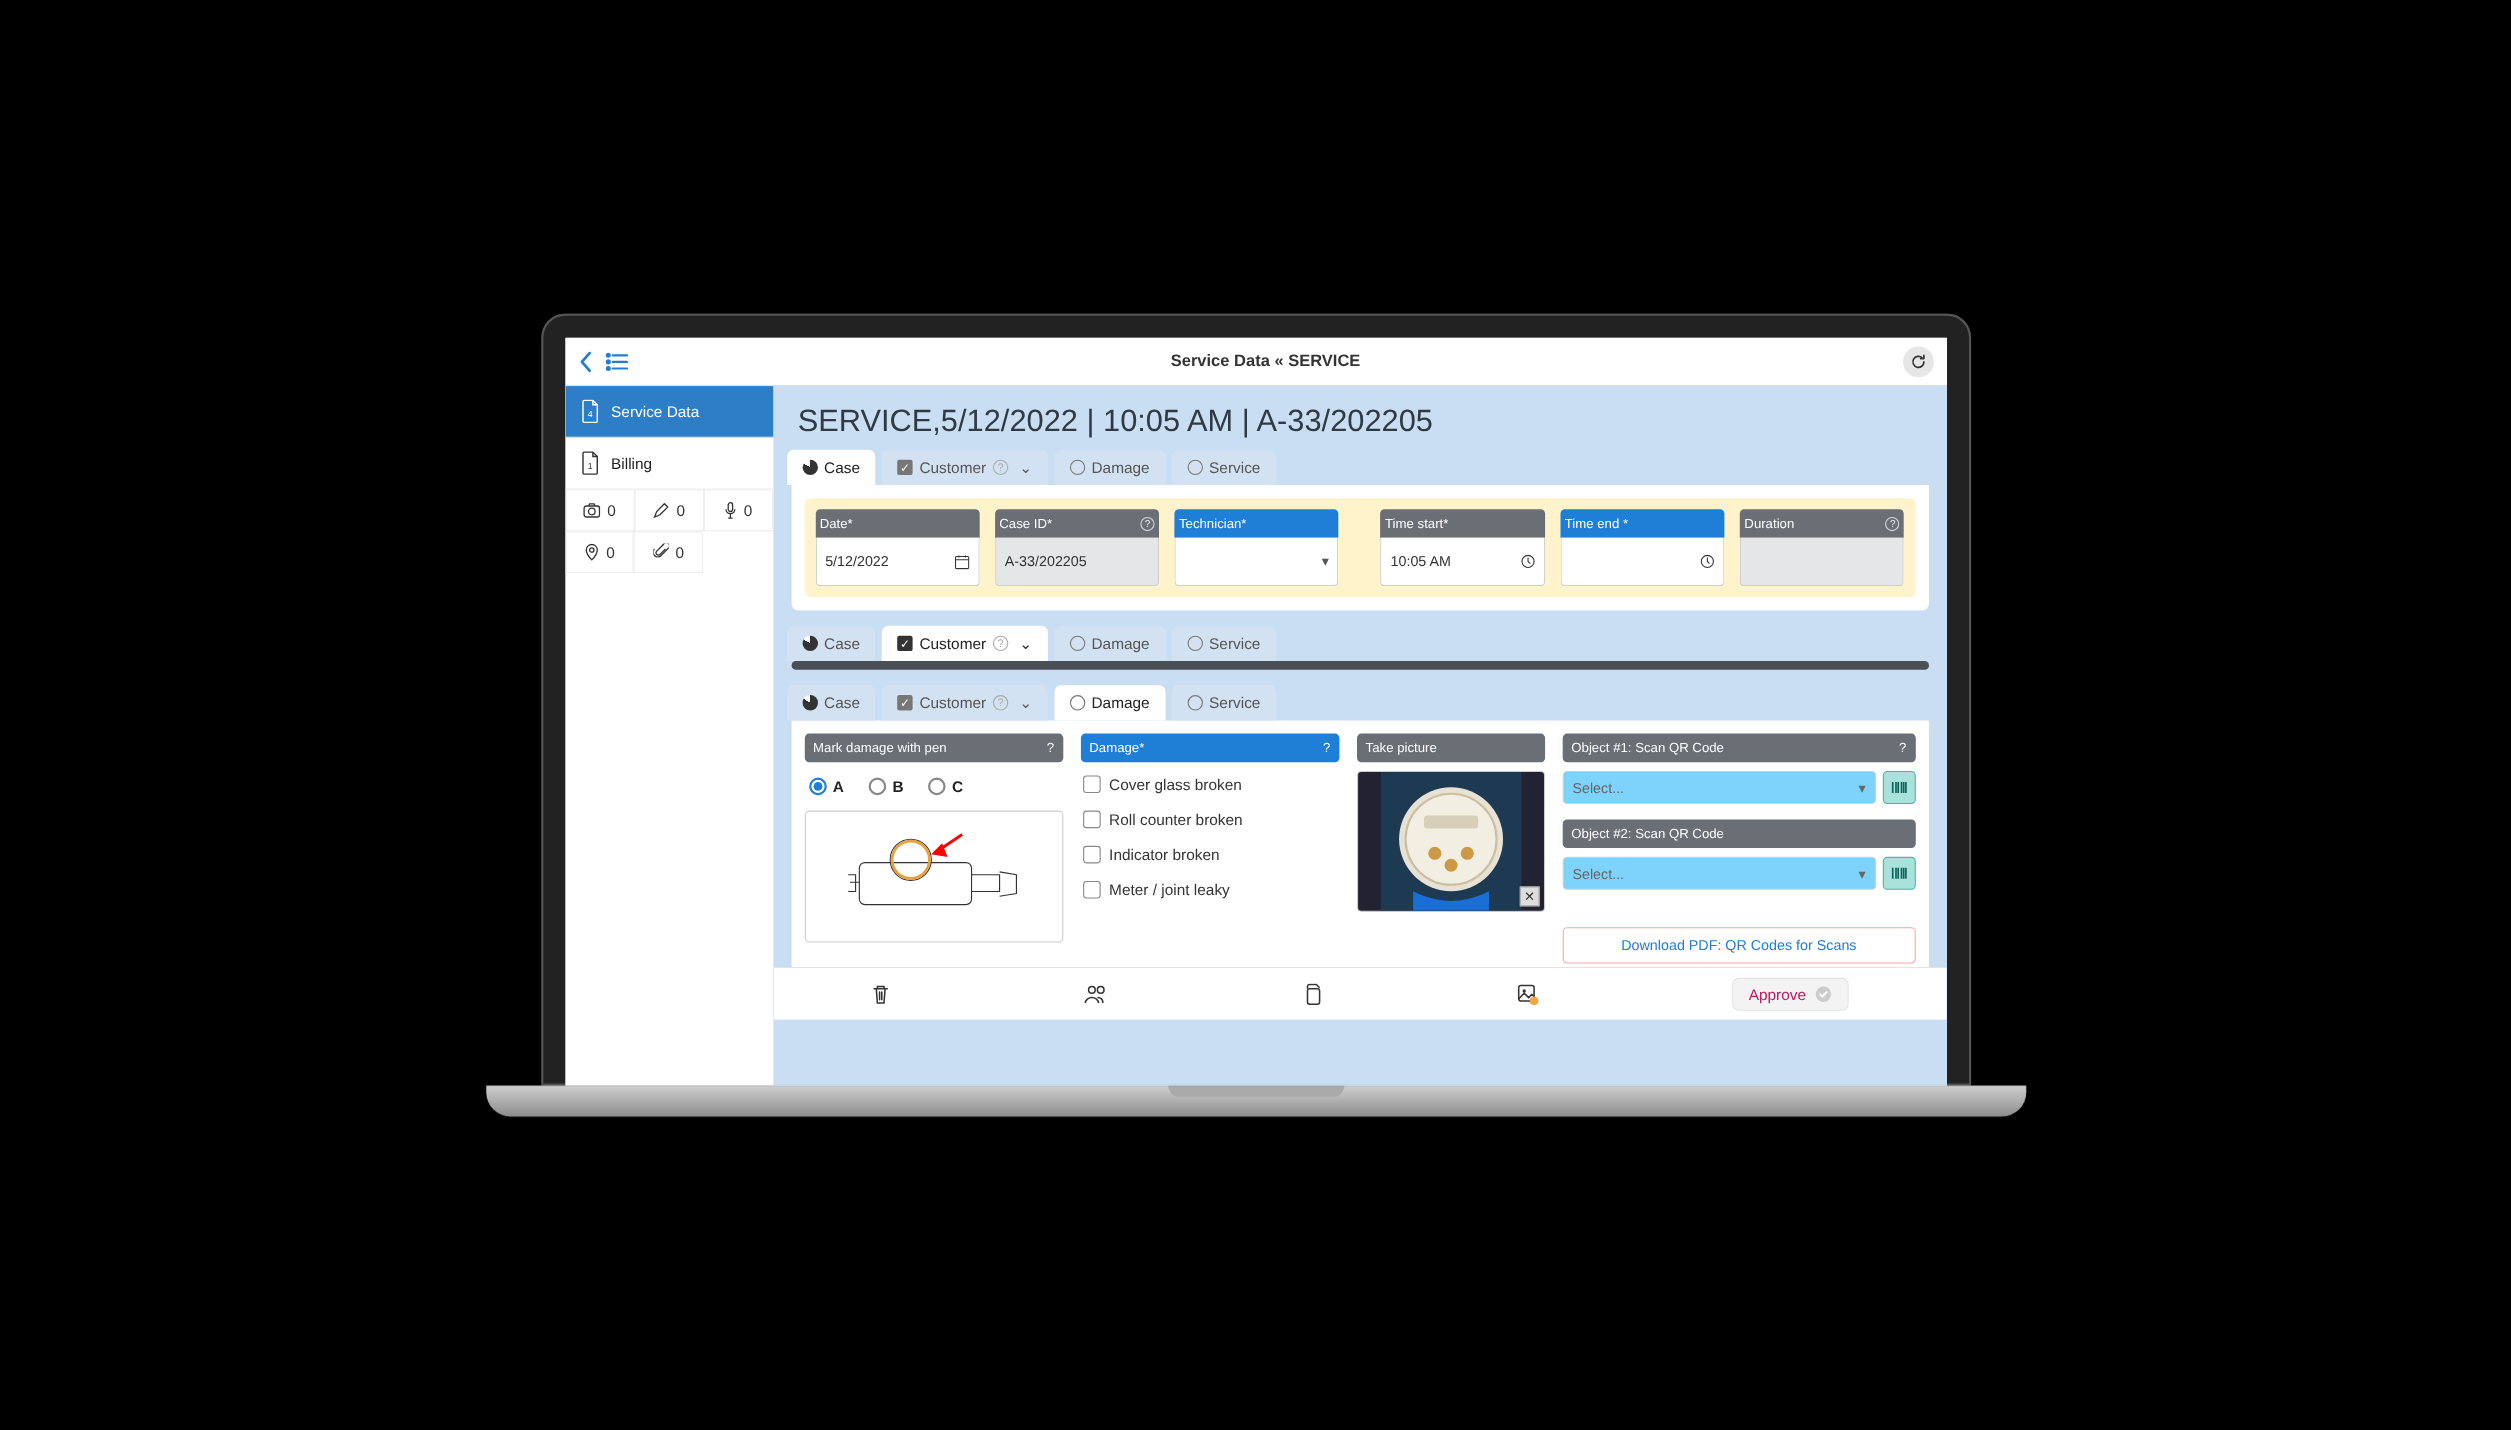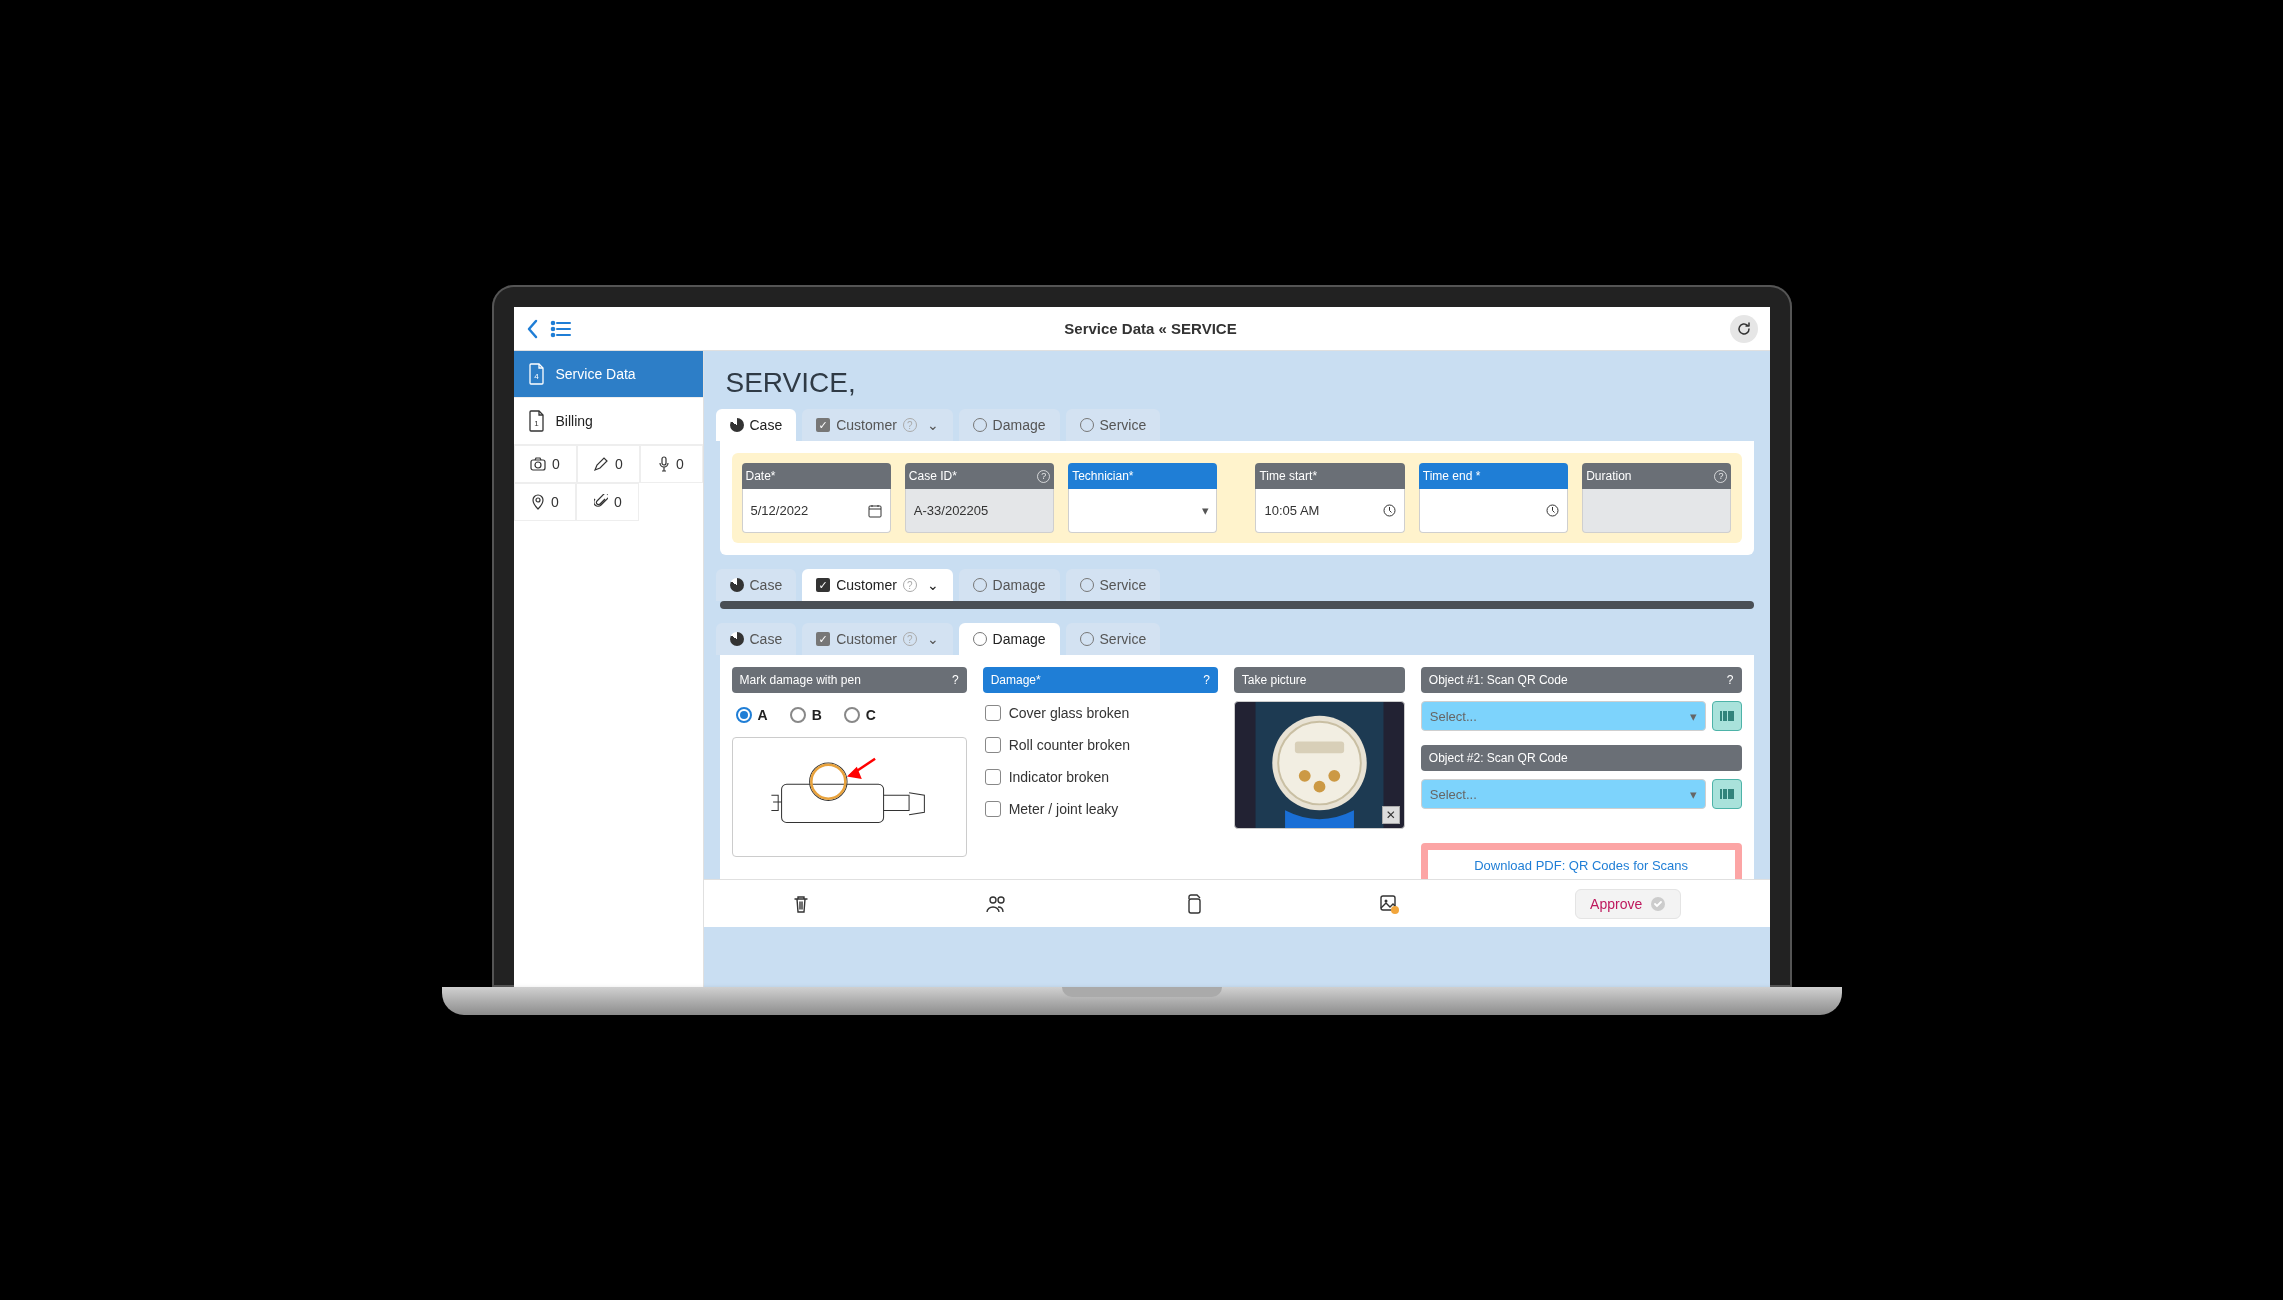--- a/index.html
+++ b/index.html
@@ -161,21 +161,21 @@
 
   .photo{border:1px solid #ccc;border-radius:4px;overflow:hidden;position:relative;height:128px;background:#223;}
   .photo svg{width:100%;height:100%;}
   .photo .x{position:absolute;bottom:4px;right:4px;width:18px;height:18px;background:#ddd;border:1px solid #aaa;display:flex;align-items:center;justify-content:center;font-size:12px;color:#333;}
 
   .select{height:30px;border:1px solid #cfcfcf;border-radius:4px;padding:0 8px;font-size:13px;display:flex;align-items:center;justify-content:space-between;color:#666;background:#7dd3fc;}
   .select-row{display:flex;gap:6px;align-items:stretch;}
   .select-row .select{flex:1;}
   .qr-btn{width:30px;border:1px solid #4db3a8;background:#a9e2db;border-radius:4px;display:flex;align-items:center;justify-content:center;}
 
-  .link-btn{border:7px solid #fca5a5;color:#1f7ed6;background:#fff;border-radius:4px;padding:8px;text-align:center;font-size:13px;}
+  .link-btn{border:1px solid #fca5a5;color:#1f7ed6;background:#fff;border-radius:4px;padding:8px;text-align:center;font-size:13px;}
 
   
   .bottombar{
     position:sticky;bottom:0;background:#fff;border-top:1px solid #e0e0e0;
     display:flex;align-items:center;justify-content:space-around;
     height:48px;margin-top:auto;
   }
   .bb-btn{color:#333;font-size:18px;display:flex;align-items:center;gap:6px;}
   .approve{color:#be185d;background:#f3f3f3;border:1px solid #e4e4e4;border-radius:6px;padding:6px 14px;font-size:14px;display:flex;align-items:center;gap:8px;}
 
@@ -273,20 +273,21 @@
                   <path d="M11 5l-5 5a2 2 0 1 1-3-3l6-6a3 3 0 1 1 4 4l-6 6a4 4 0 1 1-6-6" fill="none" stroke="#333" stroke-width="1.2"></path>
                 </svg>
               <span>0</span>
             </div>
           </div>
         </div>
 
         <div class="main">
           <div class="page-title">
             <span class="strong">SERVICE,</span>
+            <span>5/12/2022 | 10:05 AM | A-33/202205</span>
           </div>
 
           <div class="tabrow">
             <div class="tab active">
                 <span class="pie"></span>
                 <span>Case</span>
               </div>
             <div class="tab">
                 <span class="check">✓</span>
                 <span>Customer</span>

